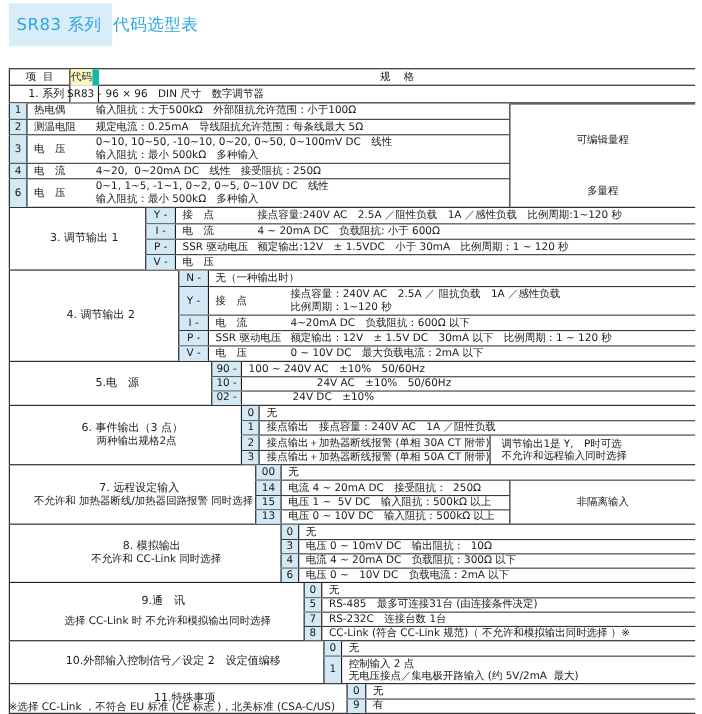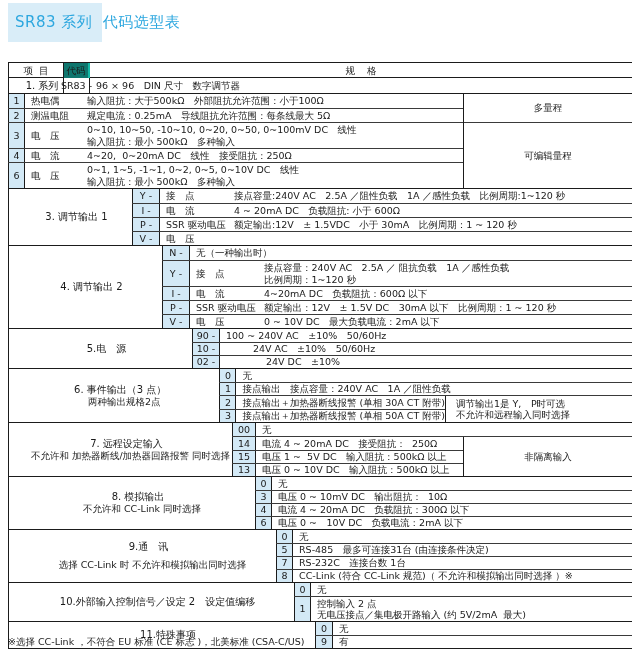--- a/index.html
+++ b/index.html
@@ -53,21 +53,21 @@
 
 <div class="page">
 
   <div class="title-box"></div>
   <div class="title">SR83 系列  代码选型表</div>
 
   <div class="tbl">
 
     <div class="sec h15">
       <div class="hc h15" style="width:55px; border-left:1px solid #1b1b1b;">项  目</div>
-      <div class="hc h15" style="width:27px; border-left:1px solid #1b1b1b; border-right:2px solid #14b8a6; background:#0f766e;">代码</div>
+      <div class="hc h15" style="width:27px; border-left:1px solid #1b1b1b; border-right:6px solid #14b8a6; background:#fef9c3;">代码</div>
       <div class="hc h15" style="flex:1;">规    格</div>
     </div>
 
     <div class="sec">
       <div class="lbl" style="width:55px">1. 系列</div>
       <div class="code codew w27 h15">SR83 -</div>
       <div class="spec h15">96 × 96　DIN 尺寸　数字调节器</div>
     </div>
 
     <div class="sec">
@@ -89,22 +89,22 @@
             <div class="row h14 bt">
               <div class="code w17">4</div>
               <div class="spec"><span class="nm" style="width:56px">电　流</span><span>4~20,  0~20mA DC　线性　接受阻抗：250Ω</span></div>
             </div>
             <div class="row h26 bt">
               <div class="code w17">6</div>
               <div class="spec"><span class="nm" style="width:56px">电　压</span><span class="twol"><span>0~1, 1~5, -1~1, 0~2, 0~5, 0~10V DC　线性</span><span>输入阻抗：最小 500kΩ　多种输入</span></span></div>
             </div>
           </div>
           <div class="sidecol" style="width:169px">
+            <div class="scell h66 bt">可编辑量程</div>
             <div class="scell h28">多量程</div>
-            <div class="scell h66 bt">可编辑量程</div>
           </div>
         </div>
       </div>
     </div>
 
     <div class="sec">
       <div class="lbl" style="width:124px">3. 调节输出 1</div>
       <div class="rows">
         <div class="row h14">
           <div class="code w28">Y -</div>
@@ -153,21 +153,21 @@
 
     <div class="sec">
       <div class="lbl" style="width:184px">5.电　源</div>
       <div class="rows">
         <div class="row h13">
           <div class="code w28">90 -</div>
           <div class="spec">100 ~ 240V AC　±10%　50/60Hz</div>
         </div>
         <div class="row h13 bt">
           <div class="code w28">10 -</div>
-          <div class="spec" style="padding-left:33px">24V AC　±10%　50/60Hz</div>
+          <div class="spec" style="padding-left:68px">24V AC　±10%　50/60Hz</div>
         </div>
         <div class="row h13 bt">
           <div class="code w28">02 -</div>
           <div class="spec" style="padding-left:46px">24V DC　±10%</div>
         </div>
       </div>
     </div>
 
     <div class="sec">
       <div class="lbl" style="width:214px">

